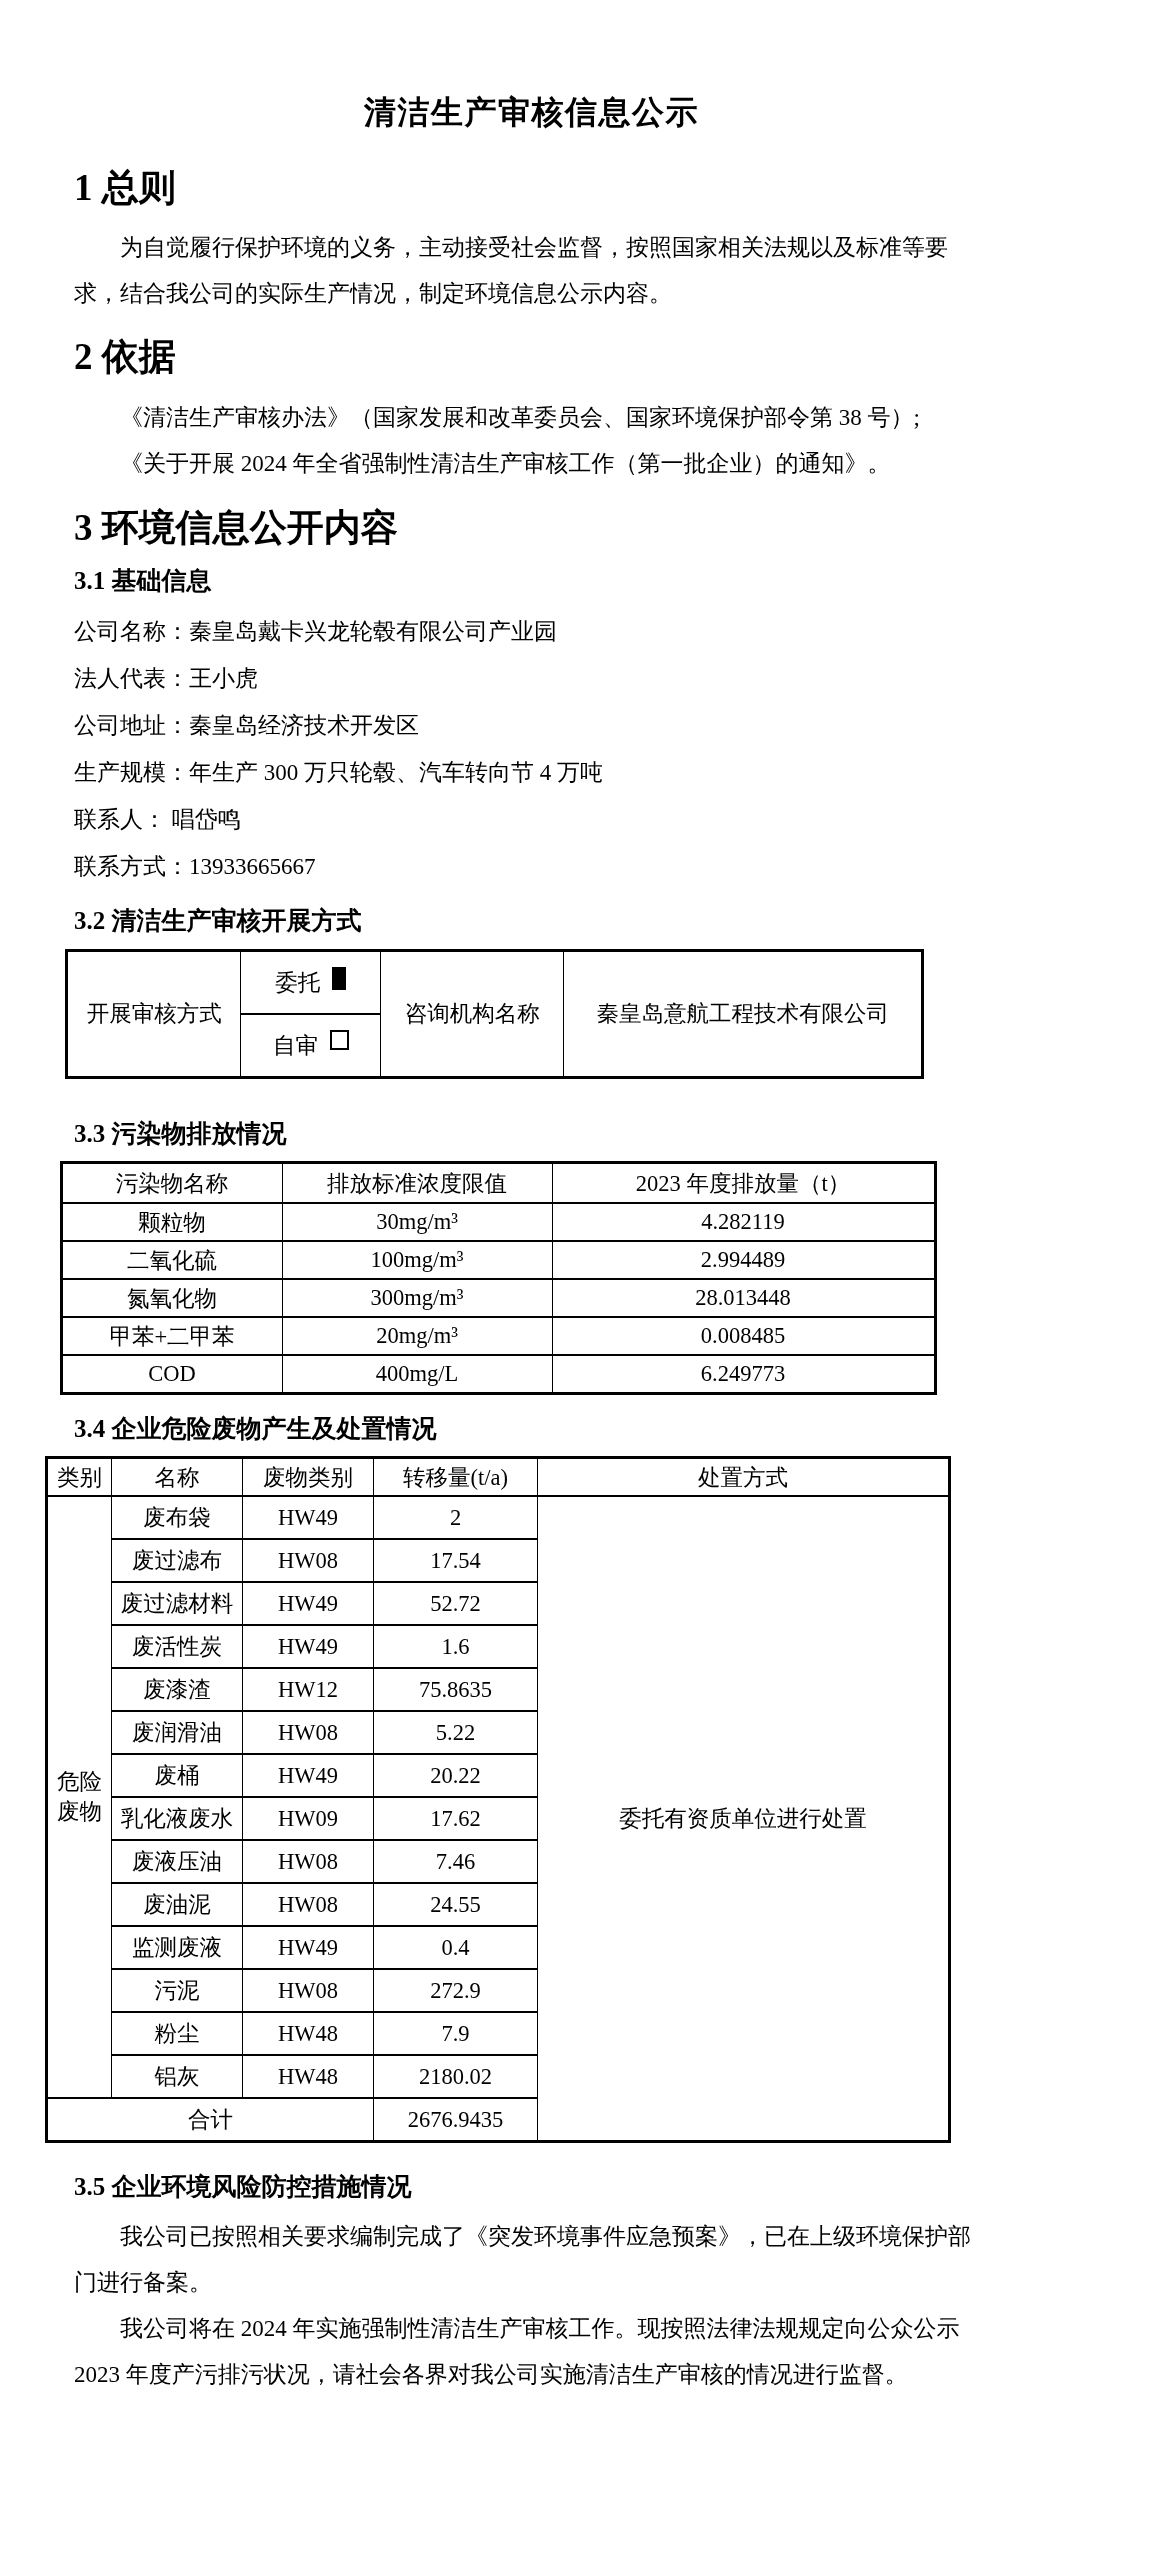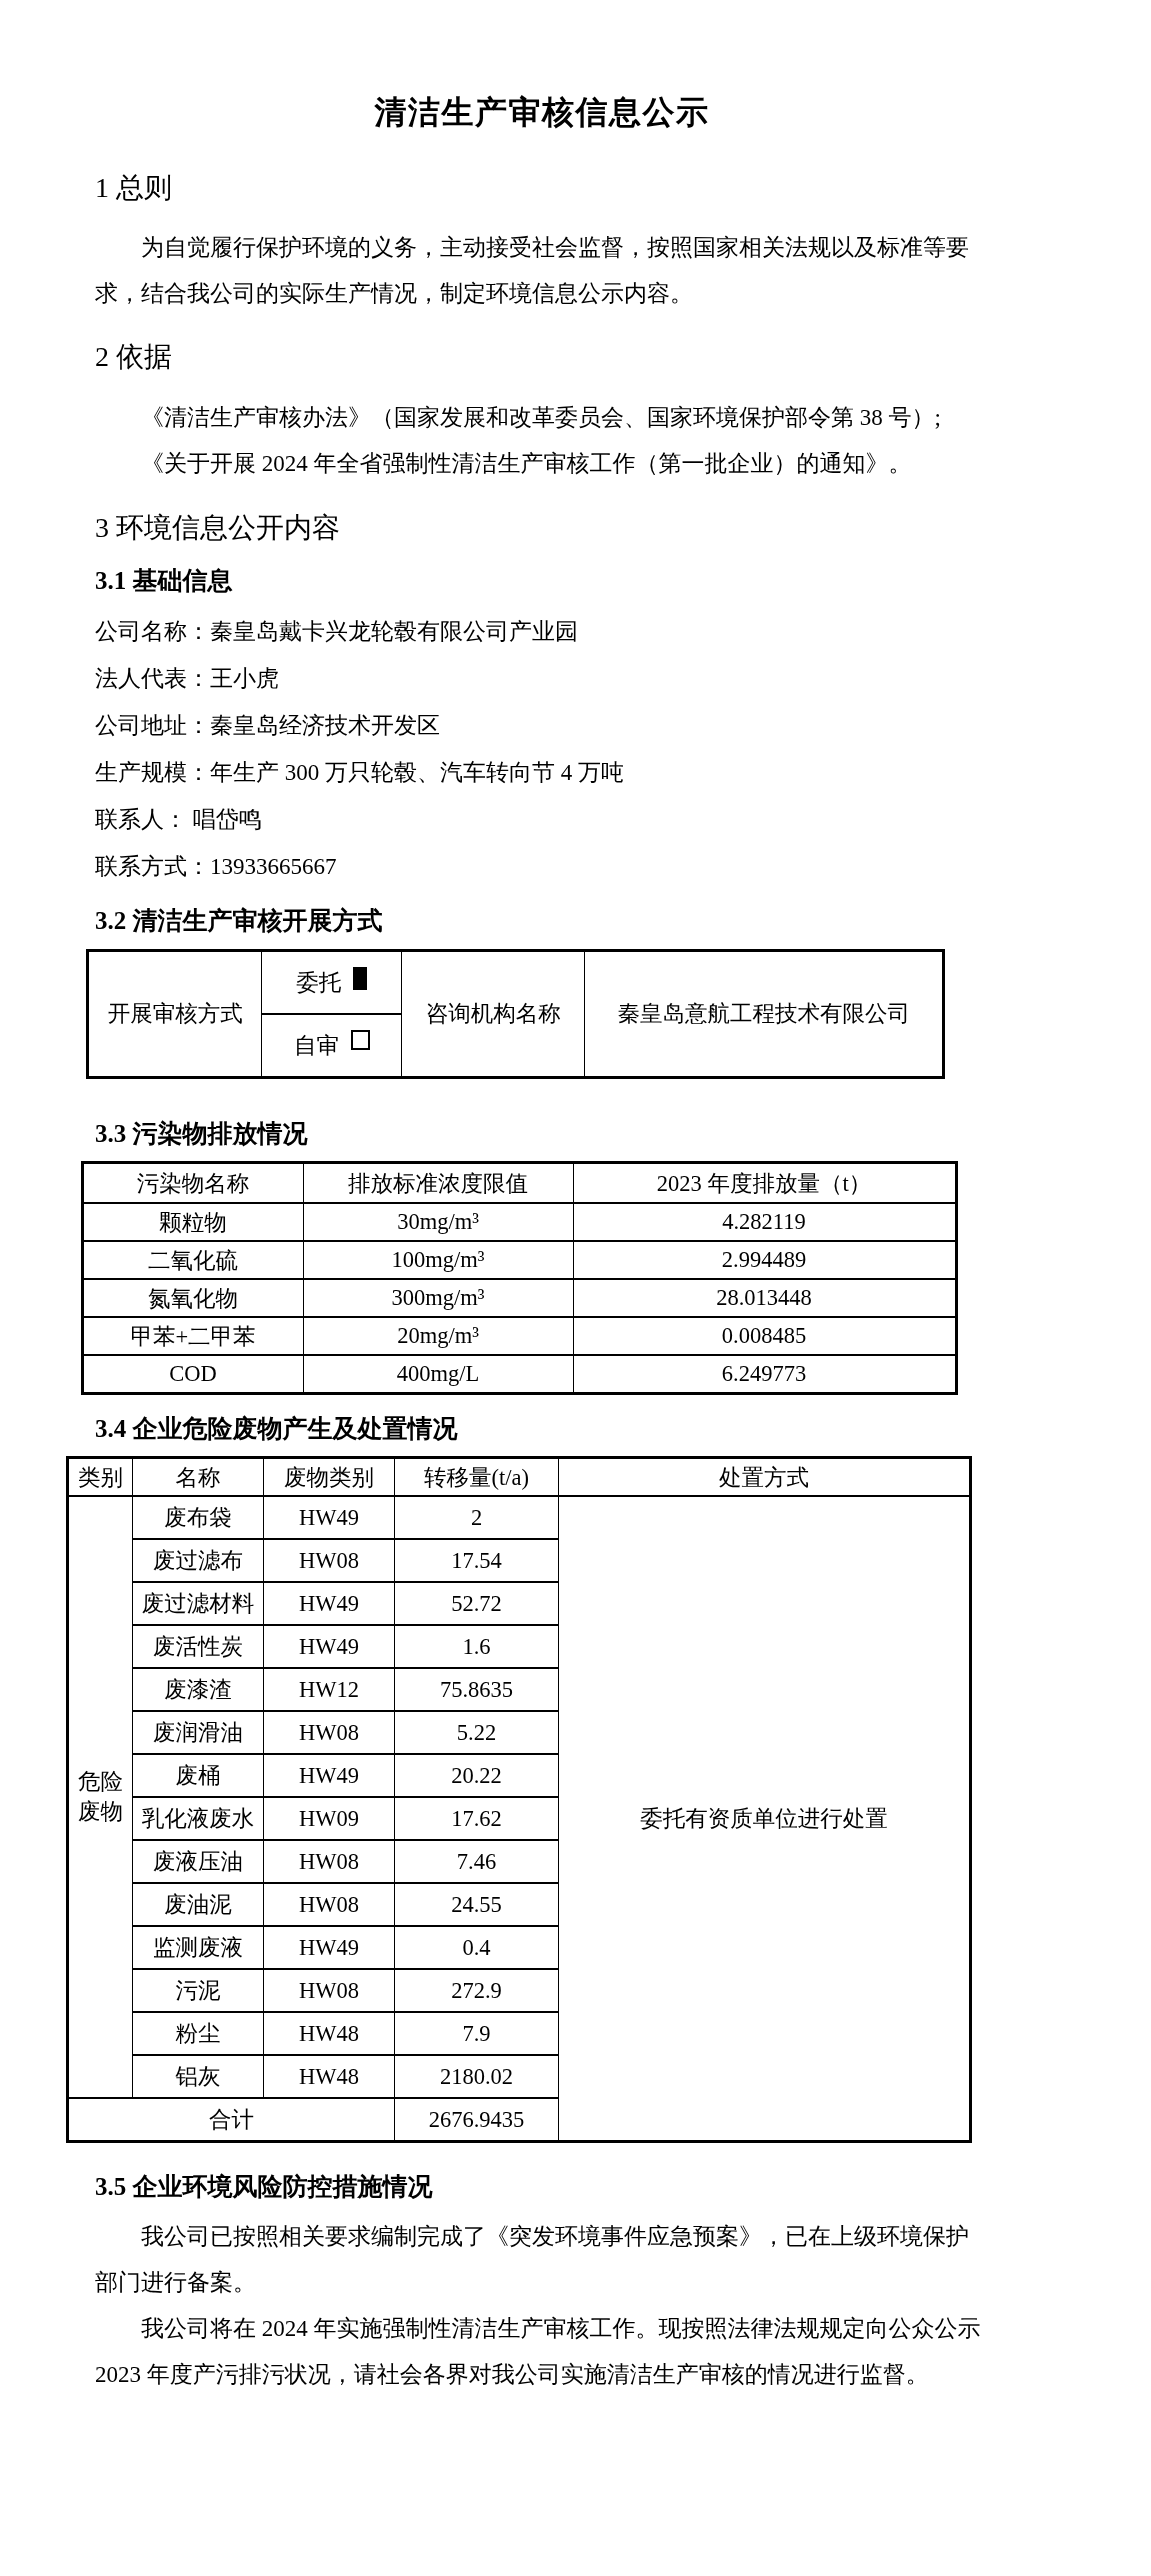--- a/index.html
+++ b/index.html
@@ -2,27 +2,27 @@
 <html style="font-size:11.6px"><head>
 <meta charset="utf-8">
 <style>
   html, body { margin: 0; padding: 0; }
   body {
     width: 1152px; height: 2576px;
     background: #ffffff; color: #000000;
     font-family: "Liberation Serif", "DejaVu Serif", serif;
     overflow: hidden;
   }
-  .page { box-sizing: border-box; width: 1152px; height: 2576px; padding: 93px 163px 0 95px; }
+  .page { box-sizing: border-box; width: 1152px; height: 2576px; padding: 93px 163px 0 74px; }
 
   .doc-title {
     font-size: 32px; font-weight: bold; text-align: center;
     line-height: 39px; margin: 0 0 38px 0; letter-spacing: 1.5px;
   }
-  .h-major { font-size: 28px; font-weight: normal; line-height: 35px; margin: 0 0 20.3px 0; }
+  .h-major { font-size: 37px; font-weight: bold; line-height: 35px; margin: 0 0 20.3px 0; }
   .h-minor { font-size: 25px; font-weight: bold; line-height: 32px; margin: 0 0 11.6px 0; }
 
   .body-para { font-size: 23px; line-height: 46px; margin: 0 0 22px 0; }
   .indent { text-indent: 2em; }
   .ref-para { font-size: 23px; line-height: 46px; margin: 0; text-indent: 2em; }
   .basis-block { margin-bottom: 23px; }
 
   .info-lines { margin-bottom: 14.5px; }
   .info-lines p { font-size: 23px; line-height: 47px; margin: 0; }
 

